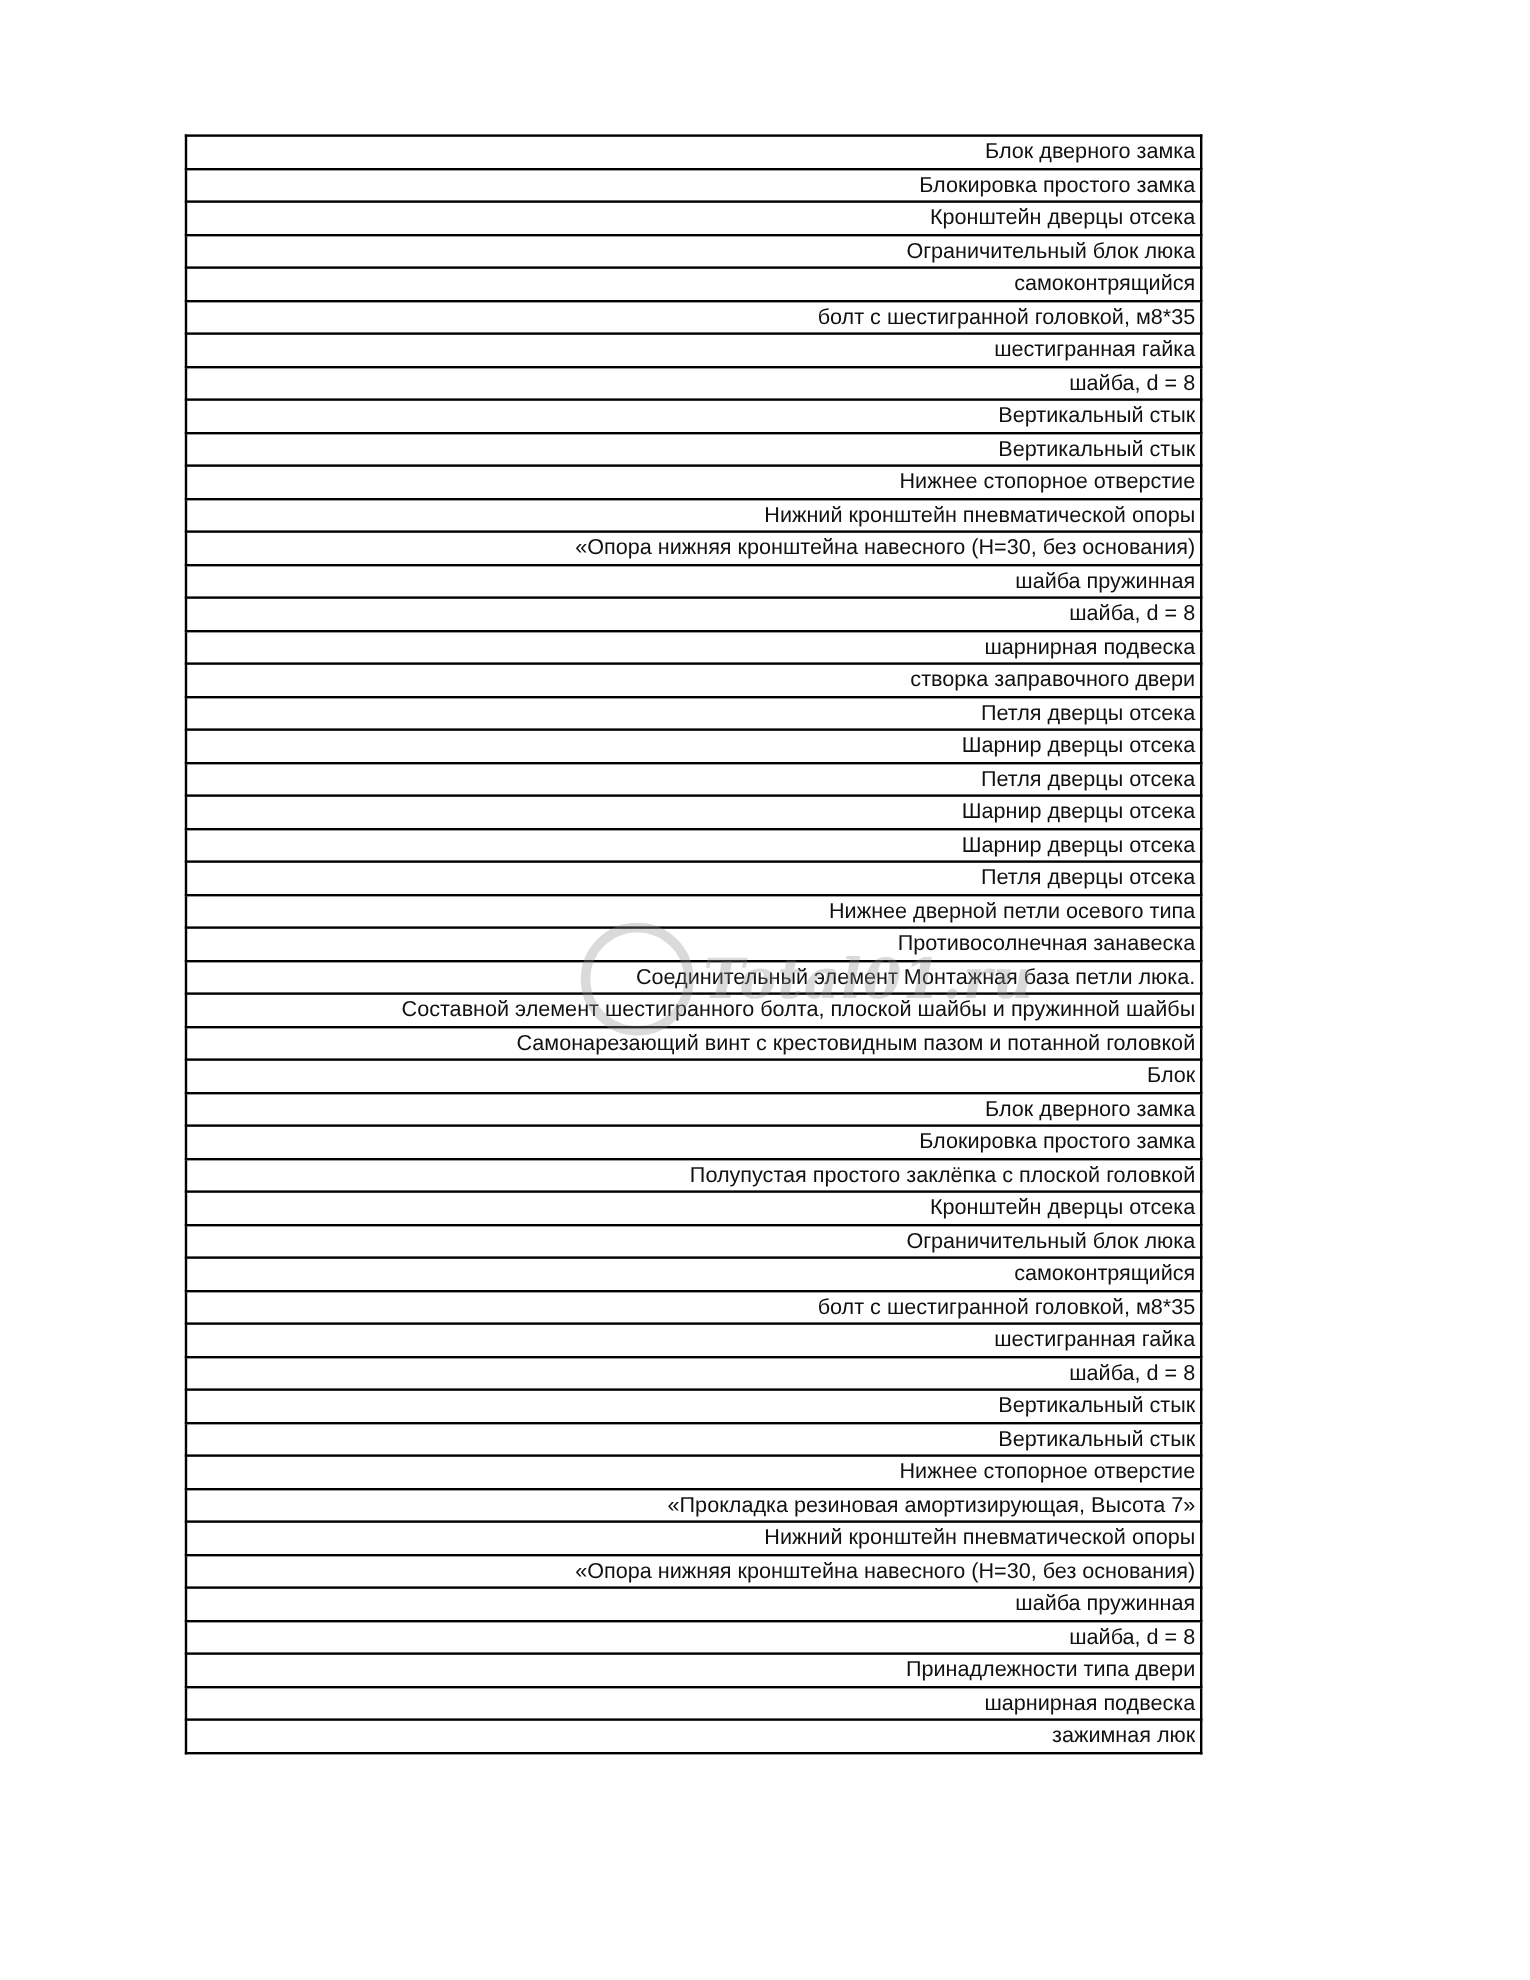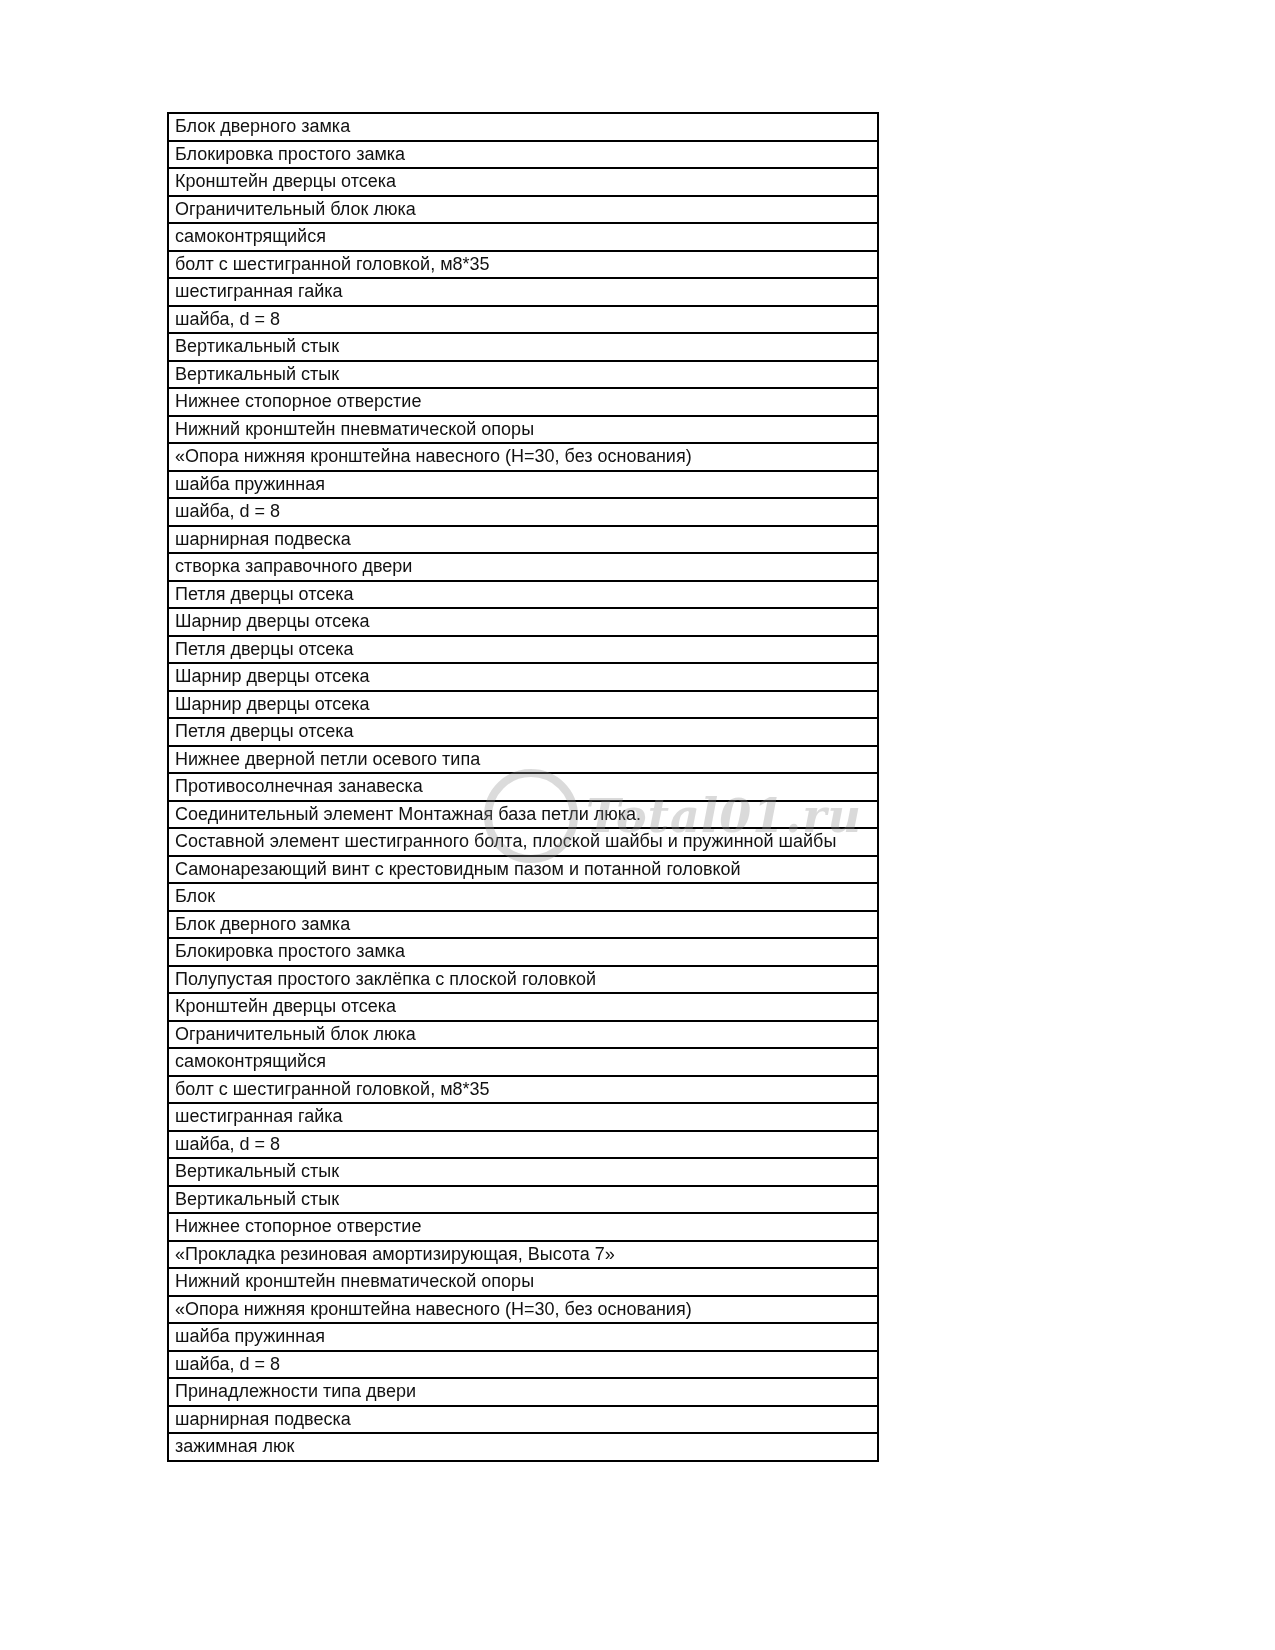--- a/index.html
+++ b/index.html
@@ -10,25 +10,26 @@
   .page {
     position: relative;
     width: 1275px;
     height: 1650px;
     background: #ffffff;
     overflow: hidden;
     font-family: "Liberation Sans", sans-serif;
   }
   table.parts-table {
     position: absolute;
-    left: 167px;
+    left: 154px;
     top: 112px;
-    width: 712px;
+    width: 848px;
     border-collapse: collapse;
     table-layout: fixed;
+    text-align: right;
   }
   table.parts-table td {
     border: 2px solid #000000;
     height: 25.5px;
     padding: 0 4px 0 6px;
     font-size: 18px;
     line-height: 25px;
     color: #111111;
     white-space: nowrap;
     overflow: hidden;

